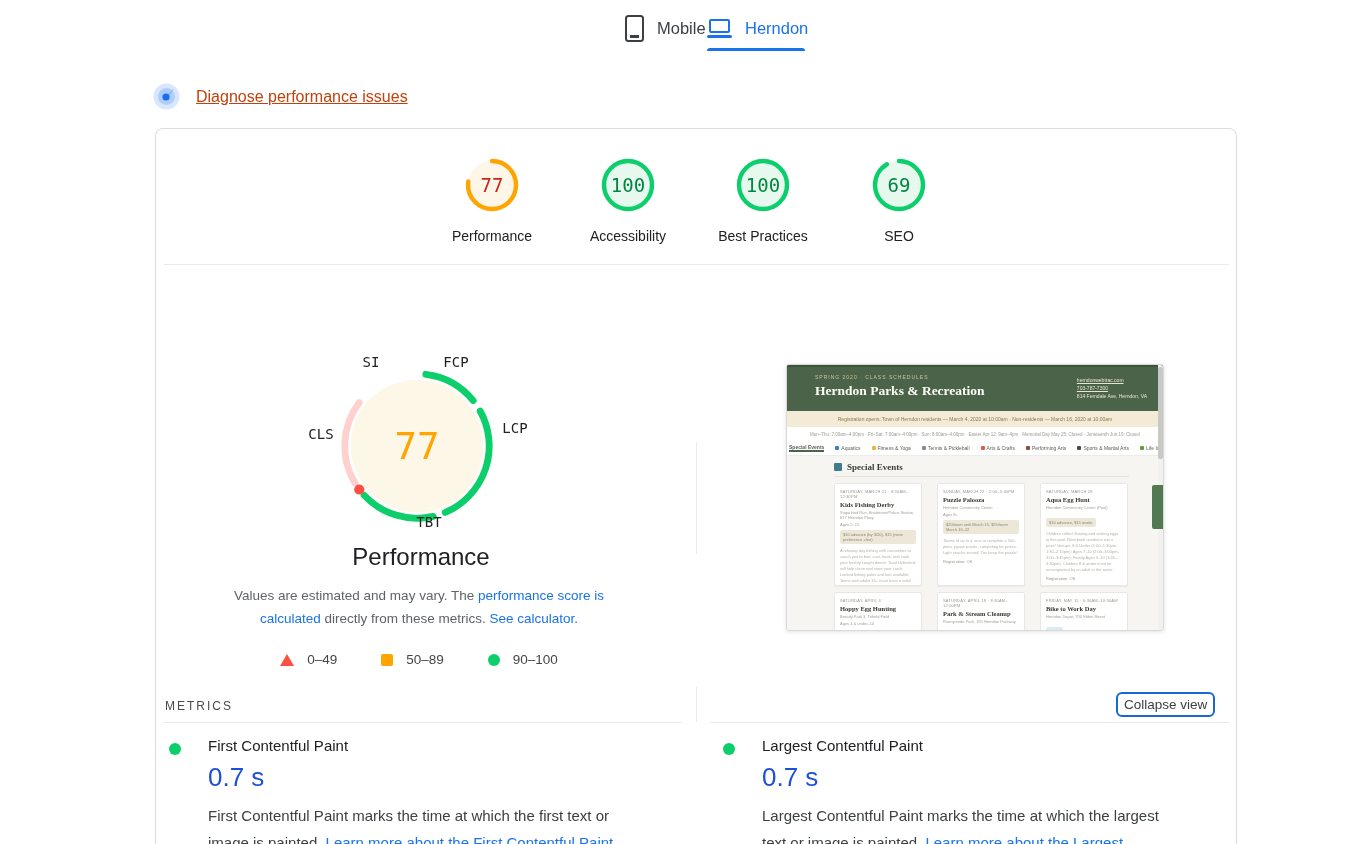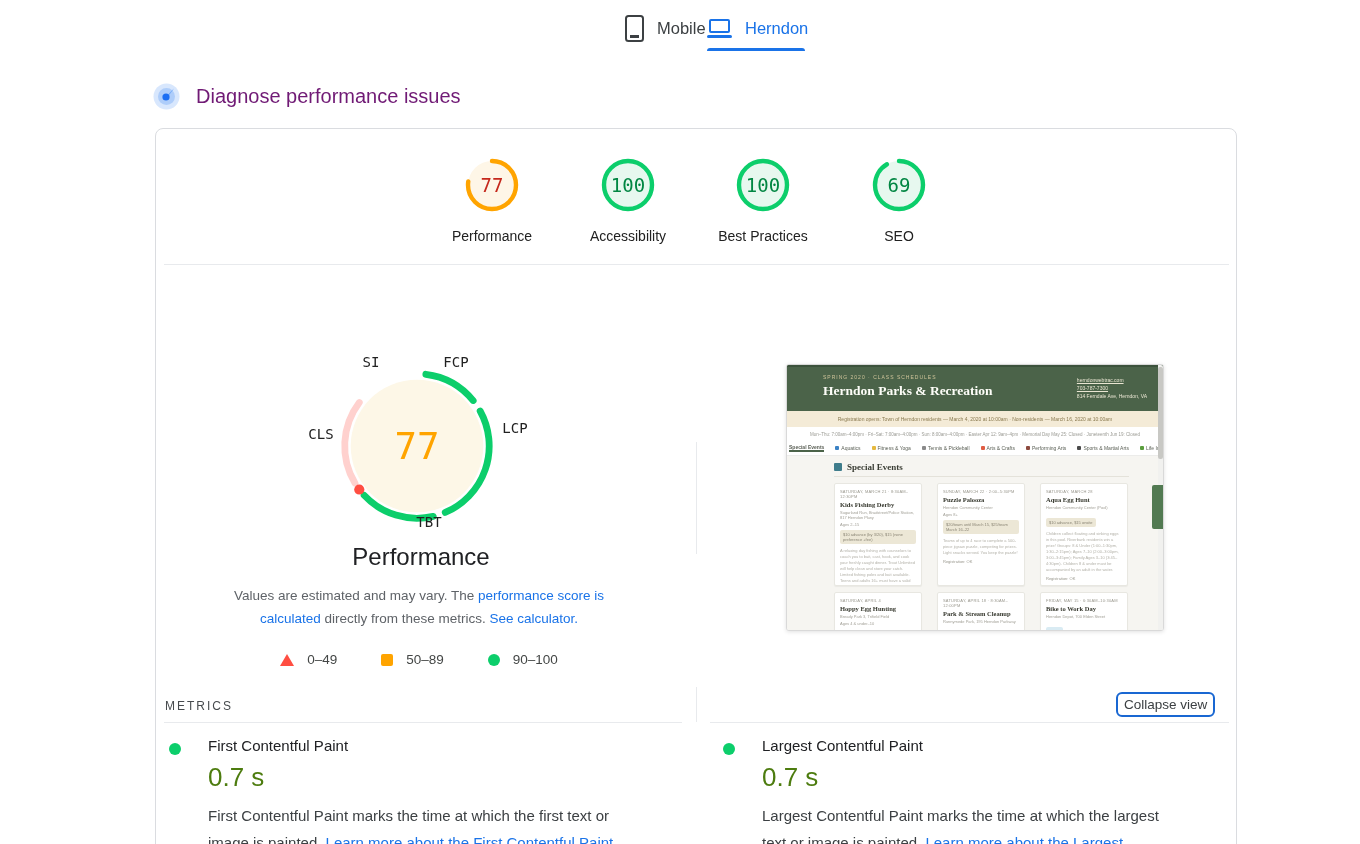--- a/index.html
+++ b/index.html
@@ -15,21 +15,21 @@
   .tab-desktop .lbl { color:#1a73e8; }
   .phone-icon { width:19px; height:27px; border:2.2px solid #3c4043; border-radius:3.5px; position:relative; }
   .phone-icon::after { content:""; position:absolute; left:3px; right:3px; bottom:2px; height:2.2px; background:#3c4043; }
   .laptop-icon { width:25px; height:19px; position:relative; }
   .laptop-icon .screen { position:absolute; left:2px; top:0; width:21px; height:14px; border:2.2px solid #1a73e8; border-radius:2px; }
   .laptop-icon .base { position:absolute; left:0; bottom:0; width:25px; height:2.6px; background:#1a73e8; border-radius:1.5px; }
   .tab-underline { position:absolute; left:707px; top:48px; width:98px; height:3px; background:#1a73e8; border-radius:3px 3px 0 0; }
 
   
   .diag-header { position:absolute; left:153px; top:83px; display:flex; align-items:center; gap:16px; }
-  .diag-header .title { font-size:20px; color:#701a75; }
+  .diag-header .title { font-size:16px; color:#c2410c;text-decoration:underline; }
 
   
   .card { position:absolute; left:155px; top:128px; width:1082px; height:780px;
           border:1px solid #dadce0; border-radius:8px; background:#fff; }
 
   
   .score-item { position:absolute; top:28px; width:140px; text-align:center; }
   .score-ring-wrap { position:relative; width:56px; height:56px; margin:0 auto; }
   .score-ring-wrap svg { transform:rotate(-90deg); }
   .score-num { position:absolute; inset:0; display:flex; align-items:center; justify-content:center;
@@ -66,31 +66,31 @@
   
   .metrics-heading { position:absolute; left:9px; top:570px; font-size:12px; letter-spacing:2px; color:#474b4e; font-weight:400; }
   .collapse-btn { position:absolute; left:960px; top:563px; height:25px; padding:0 6px;
                   background:#fff; border:2px solid #1967d2; border-radius:6px;
                   font-family:"Liberation Sans",sans-serif; font-size:13.5px; color:#3c4043; cursor:pointer; }
 
   
   .metric { position:absolute; top:608px; width:470px; }
   .metric-dot { position:absolute; left:0; top:6px; width:12px; height:12px; border-radius:50%; background:#0cce6b; }
   .metric-name { margin-left:39px; font-size:15px; color:#202124; }
-  .metric-value { margin-left:39px; margin-top:8px; font-size:26px; color:#4d7c0f; }
+  .metric-value { margin-left:39px; margin-top:8px; font-size:26px; color:#1d4ed8; }
   .metric-desc { margin-left:39px; margin-top:9px; font-size:15px; line-height:27px; color:#3c4043; width:425px; }
   .metric-desc a { color:#1a73e8; text-decoration:none; cursor:pointer; }
   .metric--left { left:13px; }
   .metric--right { left:567px; }
 
   
   .thumb { position:absolute; left:630px; top:235px; width:378px; height:267px;
            border:1px solid #d9d9d9; border-radius:3px; background:#fff; overflow:hidden;
            box-shadow:0 1px 4px rgba(0,0,0,.12); }
-  .t-header { height:46px; background:#4b6349; border-top:2px solid #3c523c; padding:7px 0 0 36px; position:relative; }
+  .t-header { height:46px; background:#4b6349; border-top:2px solid #3c523c; padding:7px 0 0 28px; position:relative; }
   .t-eyebrow { font-size:5px; letter-spacing:1px; color:#cfc49a; }
   .t-title { margin-top:3px; font-family:"Liberation Serif", serif; font-weight:bold; font-size:13.5px; color:#fdfdf8; }
   .t-contact { position:absolute; right:16px; top:9px; font-size:5px; line-height:8px; color:#e9e5d2; }
   .t-contact .lnk { text-decoration:underline; display:block; }
   .t-regbar { height:16px; background:#f4ebd7; display:flex; align-items:center; justify-content:center;
               font-size:5px; color:#8a7a50; }
   .t-hours { height:14px; background:#fff; display:flex; align-items:center; justify-content:center;
              font-size:4.5px; color:#9b9b94; }
   .t-tabs { height:15px; background:#fff; border-bottom:1px solid #ececea; display:flex; align-items:center;
             justify-content:center; gap:11px; font-size:5px; color:#5a5f55; }

